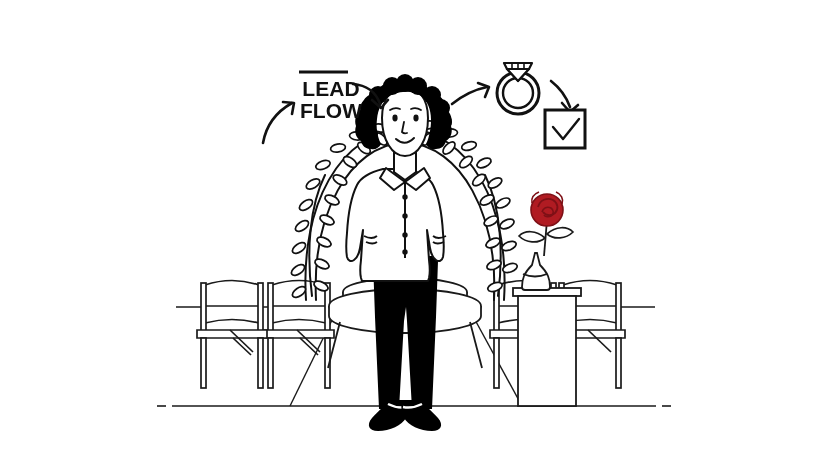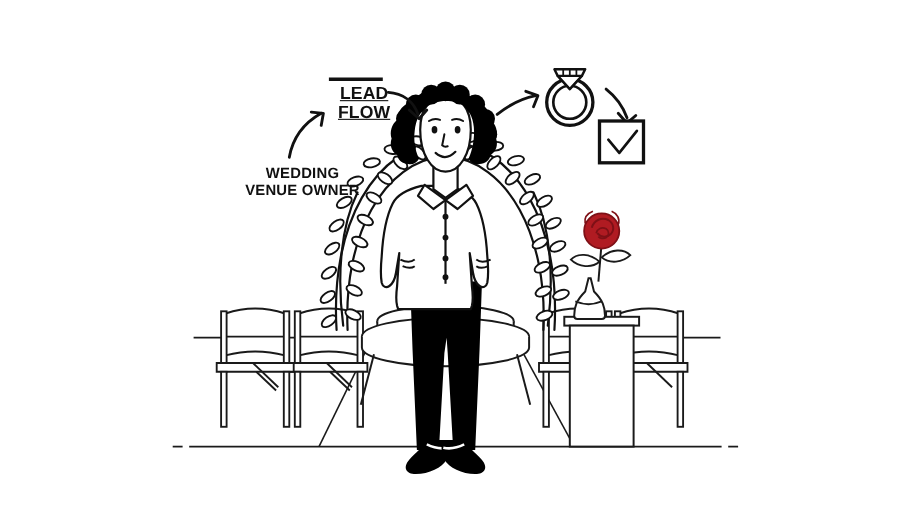--- a/index.html
+++ b/index.html
@@ -39,24 +39,23 @@
     left: 195px;
     top: 150px;
     width: 160px;
     font-size: 13.5px;
     letter-spacing: 0.2px;
   }
   #label-lead-flow {
     left: 286px;
     top: 78px;
     width: 90px;
-    font-size: 16px;
+    font-size: 21px;
     letter-spacing: 0.1px;
     line-height: 1.05;
-    text-decoration: underline;
   }
   #label-conversion {
     left: 505px;
     top: 148px;
     width: 120px;
     font-size: 12.5px;
     letter-spacing: 0.3px;
   }
 </style>
 </head>
@@ -370,20 +369,18 @@
       <rect x="545" y="110" width="40" height="38" fill="#FFFFFF" stroke="#111111" stroke-width="3"></rect>
       <path d="M553,127 l10,12 l16,-20" fill="none" stroke="#111111" stroke-width="2.4" stroke-linecap="round" stroke-linejoin="round"></path>
     </g>
 
     <g>
       <line x1="299" y1="72" x2="348" y2="72" stroke="#111111" stroke-width="3.2"></line>
     </g>
 
   </svg>
 
-  <div class="lbl" id="label-wedding-venue-owner">WEDDING
-VENUE OWNER</div>
 
   <div class="lbl" id="label-lead-flow">LEAD
 FLOW</div>
 
 
 </div>
 
 </body></html>

